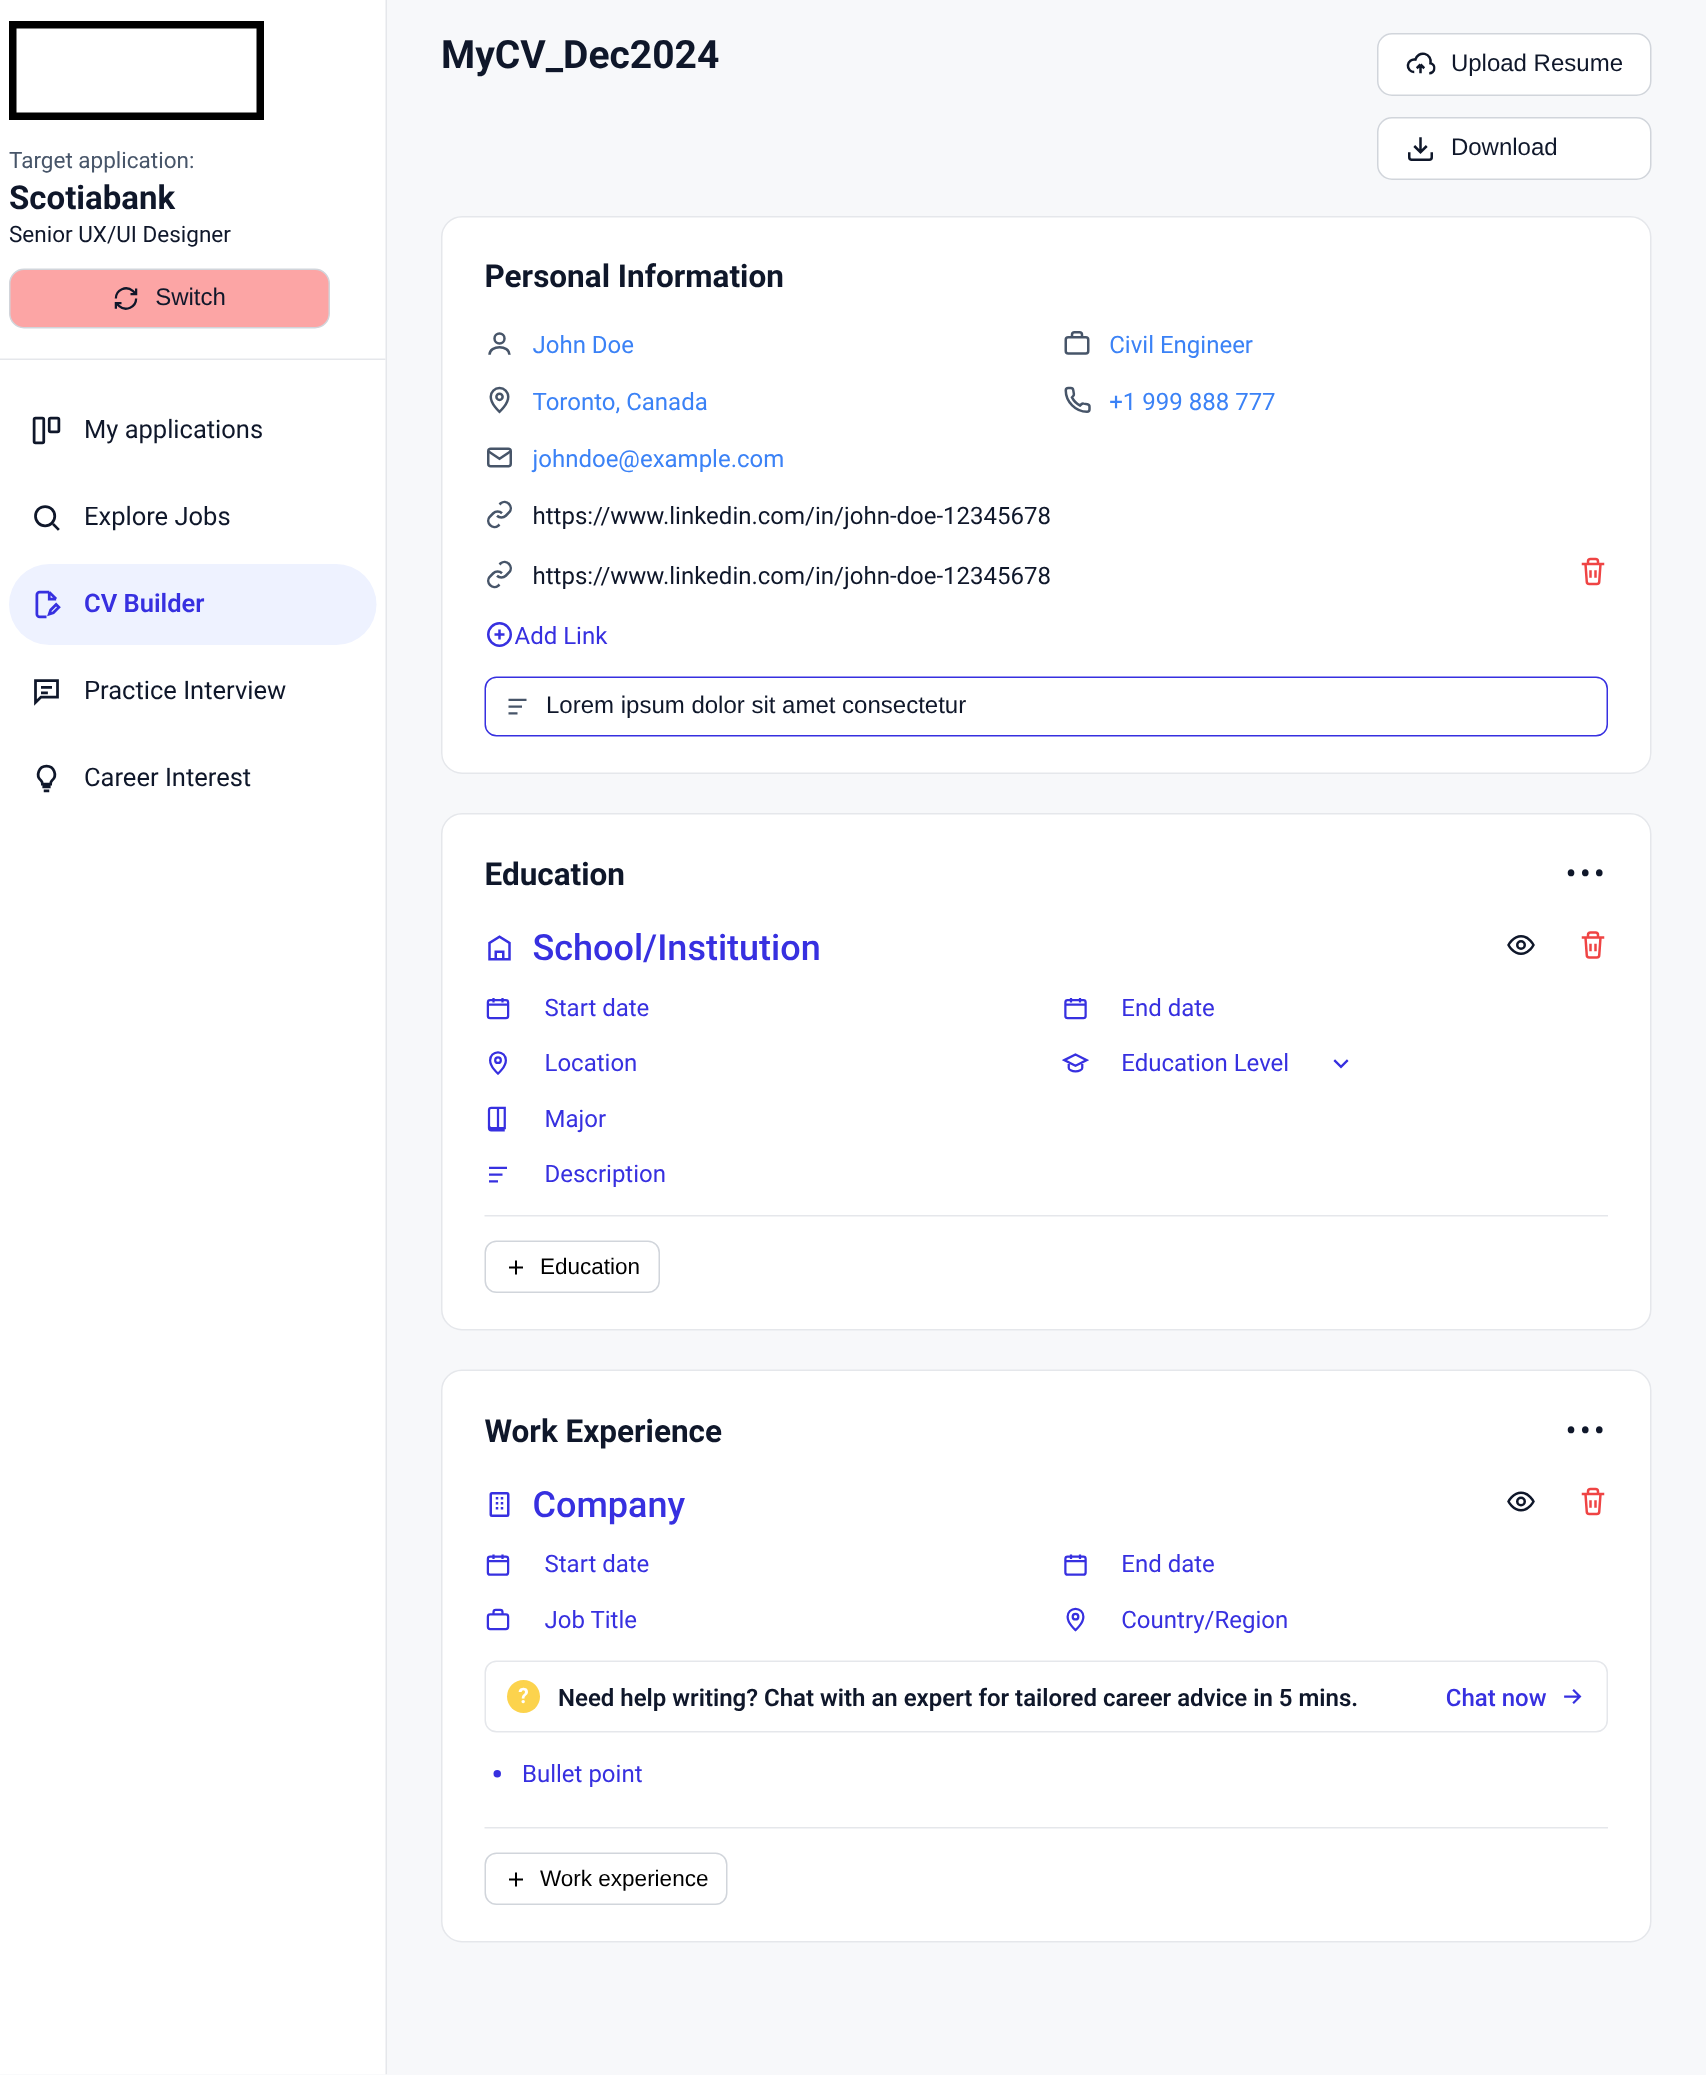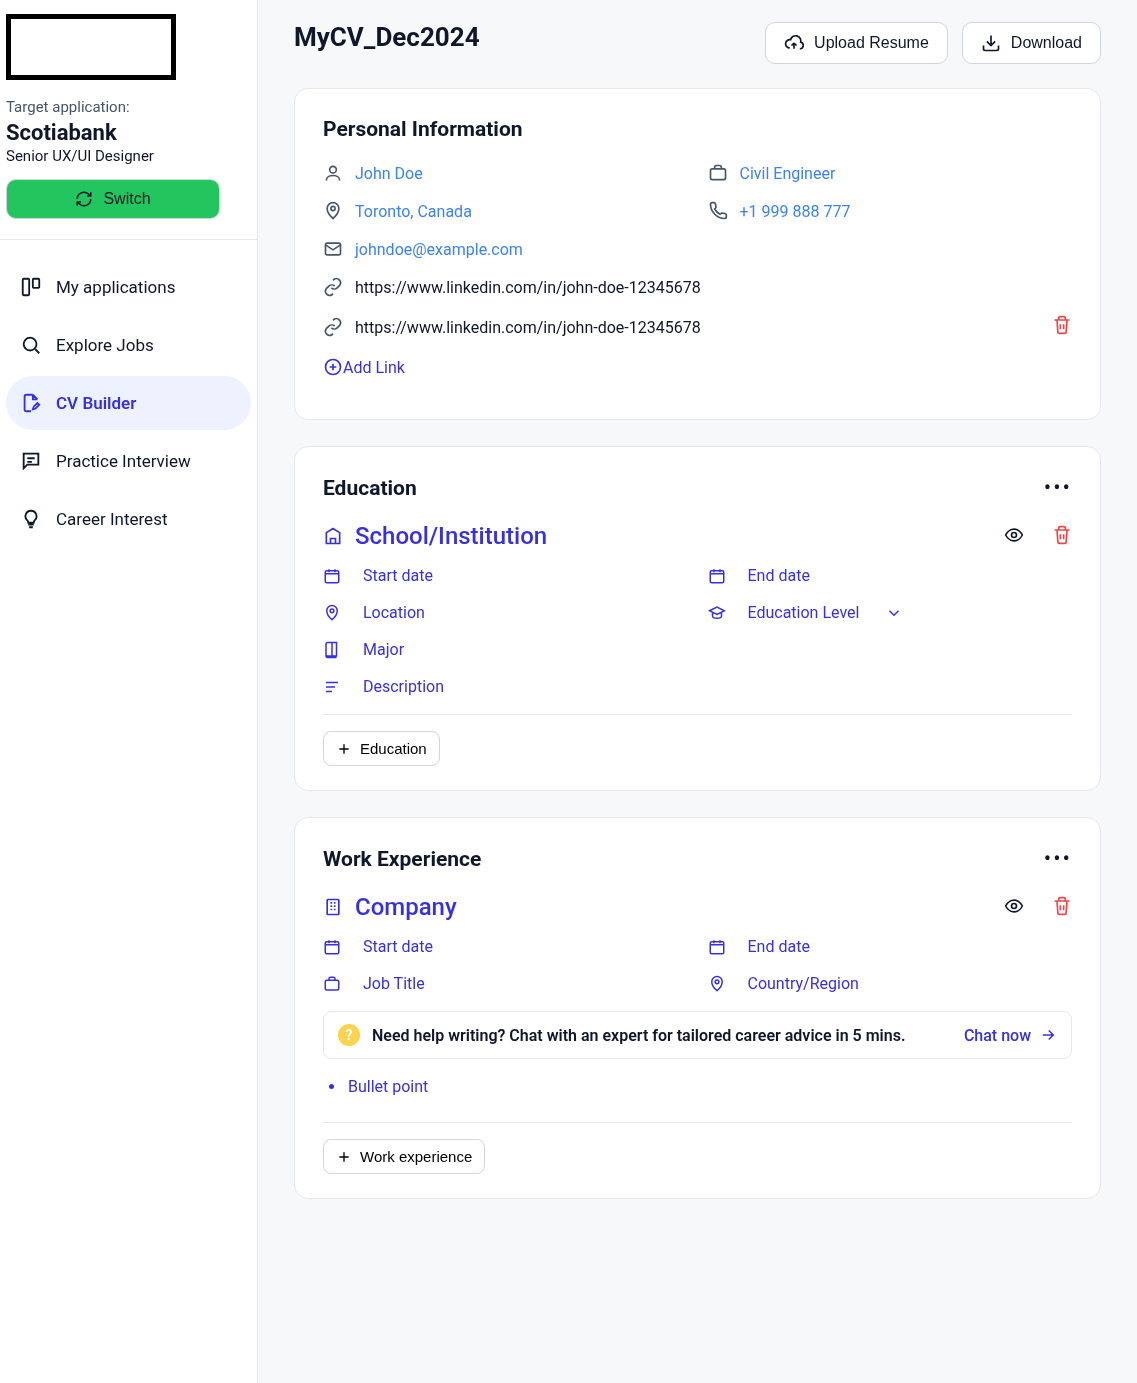--- a/index.html
+++ b/index.html
@@ -37,21 +37,21 @@
 .target-role {
   font-size: 15px;
   color: #0f172a;
   margin-bottom: 14px;
 }
 .switch-btn {
   width: 214px;
   height: 40px;
   border: 1px solid #d1d5db;
   border-radius: 10px;
-  background: #22c55e;
+  background: #fca5a5;
   display: flex;
   align-items: center;
   justify-content: center;
   gap: 10px;
   font-size: 16px;
   cursor: pointer;
   color: #0f172a;
 }
 .divider {
   height: 1px;
@@ -83,21 +83,21 @@
 .topbar {
   display: flex;
   align-items: flex-start;
   justify-content: space-between;
   margin-bottom: 24px;
 }
 .page-title {
   font-size: 26px;
   font-weight: 700;
 }
-.top-actions { display: flex; gap: 14px; }
+.top-actions { display: flex; gap: 14px; flex-direction: column; }
 .btn {
   height: 42px;
   padding: 0 18px;
   border: 1px solid #d1d5db;
   background: #fff;
   border-radius: 10px;
   display: flex;
   align-items: center;
   gap: 10px;
   font-size: 16px;
@@ -377,20 +377,26 @@
           </svg>
       </span>
     </div>
     <div class="add-link">
       <svg viewBox="0 0 24 24" fill="none" stroke="currentColor" stroke-width="2">
           <circle cx="12" cy="12" r="9"></circle>
           <path d="M12 8v8M8 12h8"></path>
         </svg>
       <span>Add Link</span>
     </div>
+    <div class="desc-input">
+      <svg viewBox="0 0 24 24" fill="none" stroke="currentColor" stroke-width="2">
+          <path d="M4 6h16M4 12h12M4 18h8"></path>
+        </svg>
+      <input type="text" value="Lorem ipsum dolor sit amet consectetur" style="">
+    </div>
   </section>
 
   <section class="card">
     <div class="section-header">
       <div class="section-title">Education</div>
       <span class="more-icon">•••</span>
     </div>
     <div class="entry-header">
       <svg viewBox="0 0 24 24" fill="none" stroke="#3730e0" stroke-width="2">
           <path d="M4 21V8l8-5 8 5v13H4zM9 21v-6h6v6M9 12h.01M15 12h.01"></path>

